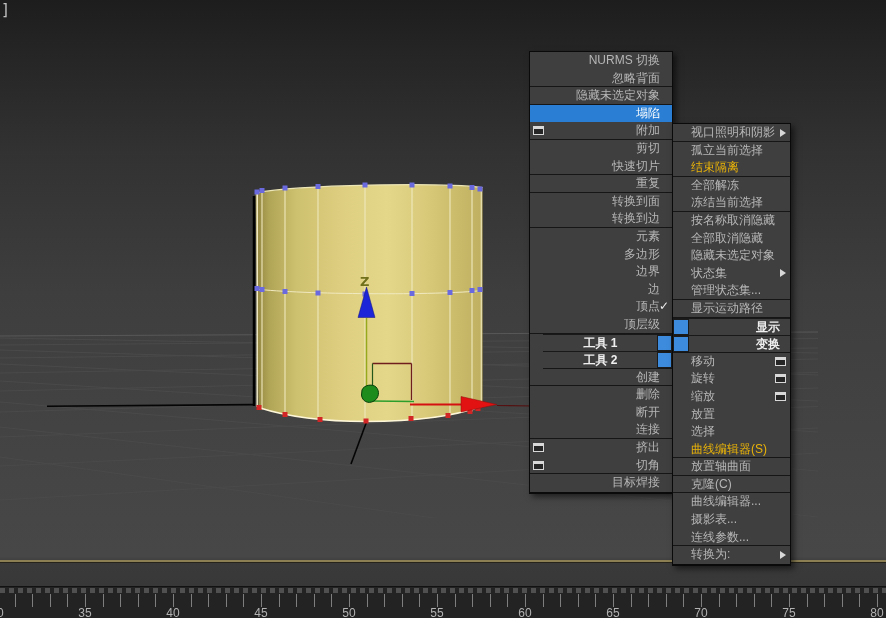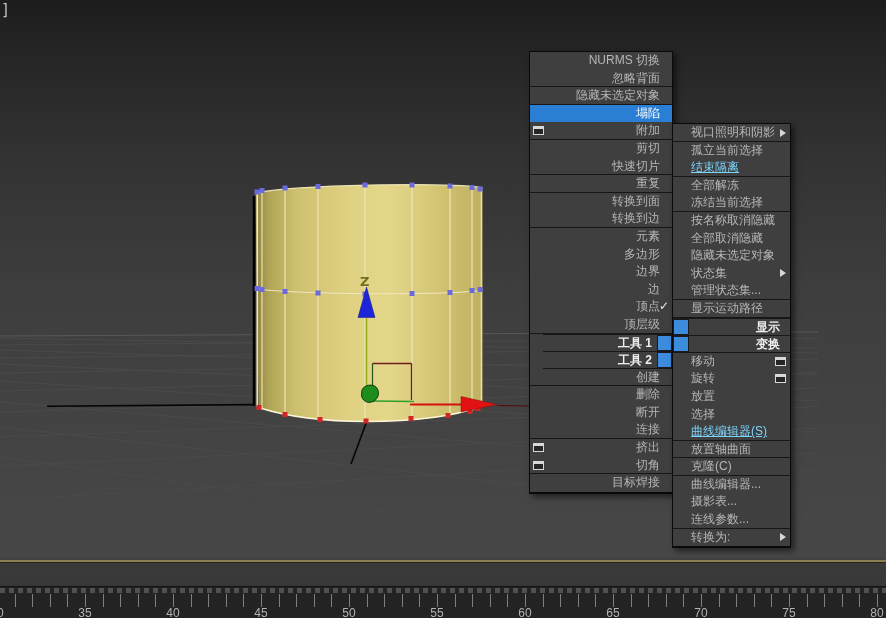--- a/index.html
+++ b/index.html
@@ -32,23 +32,23 @@
     font-size:12px;color:#b6b6b6;}
   .qcol-left {left:529px;top:51px; width:144px;border-bottom-width:2px;}
   .qcol-right{left:672px;top:123px;width:119px;border-bottom-width:2px;}
   .qitem{position:relative;height:17.6px;line-height:17.6px;box-sizing:border-box;
     white-space:nowrap;overflow:hidden;}
   .qcol-left  .qitem{text-align:right;padding-right:12px;}
   .qcol-right .qitem{text-align:left; padding-left:18px;}
   .qitem.sep{border-bottom:1px solid #161616;}
   .qitem.hl{background:#2a7fd4;color:#ffffff;}
   .qitem.act{color:#ffffff;font-weight:bold;}
-  .qitem.dis{color:#7dd3fc;text-decoration:underline;}
+  .qitem.dis{color:#eab308;}
   .qitem.hdr{color:#efefef;font-weight:bold;border-top:1px solid #191919;}
-  .qcol-left  .qitem.hdr{text-align:right;padding-left:6px;padding-right:20px;margin-left:13px;}
+  .qcol-left  .qitem.hdr{text-align:center;padding-left:6px;padding-right:20px;margin-left:13px;}
   .qcol-right .qitem.hdr{text-align:right;padding-right:10px;padding-left:22px;}
   .qsquare{position:absolute;top:0;height:100%;width:15px;background:#3d8bdd;
     border:1px solid #1b1b1b;box-sizing:border-box;}
   .qcol-left  .qsquare{right:0;}
   .qcol-right .qsquare{left:0;width:16px;}
   .wbox{position:absolute;top:4px;width:11px;height:9px;background:#262626;
     border:1px solid #d8d8d8;box-sizing:border-box;}
   .wbox::before{content:"";position:absolute;left:0;top:0;width:100%;height:2px;
     background:#d8d8d8;}
   .qcol-left  .wbox{left:3px;}
@@ -283,20 +283,21 @@
     <div class="qitem"><span>按名称取消隐藏</span></div>
     <div class="qitem"><span>全部取消隐藏</span></div>
     <div class="qitem"><span>隐藏未选定对象</span></div>
     <div class="qitem"><span>状态集</span><span class="arrow"></span></div>
     <div class="qitem sep"><span>管理状态集...</span></div>
     <div class="qitem sep"><span>显示运动路径</span></div>
     <div class="qitem hdr"><span>显示</span><span class="qsquare"></span></div>
     <div class="qitem sep hdr"><span>变换</span><span class="qsquare"></span></div>
     <div class="qitem"><span class="wbox"></span><span>移动</span></div>
     <div class="qitem"><span class="wbox"></span><span>旋转</span></div>
+    <div class="qitem"><span class="wbox"></span><span>缩放</span></div>
     <div class="qitem"><span>放置</span></div>
     <div class="qitem"><span>选择</span></div>
     <div class="qitem sep dis"><span>曲线编辑器(S)</span></div>
     <div class="qitem sep"><span>放置轴曲面</span></div>
     <div class="qitem sep"><span>克隆(C)</span></div>
     <div class="qitem"><span>曲线编辑器...</span></div>
     <div class="qitem"><span>摄影表...</span></div>
     <div class="qitem sep"><span>连线参数...</span></div>
     <div class="qitem"><span>转换为:</span><span class="arrow"></span></div>
   </div>

